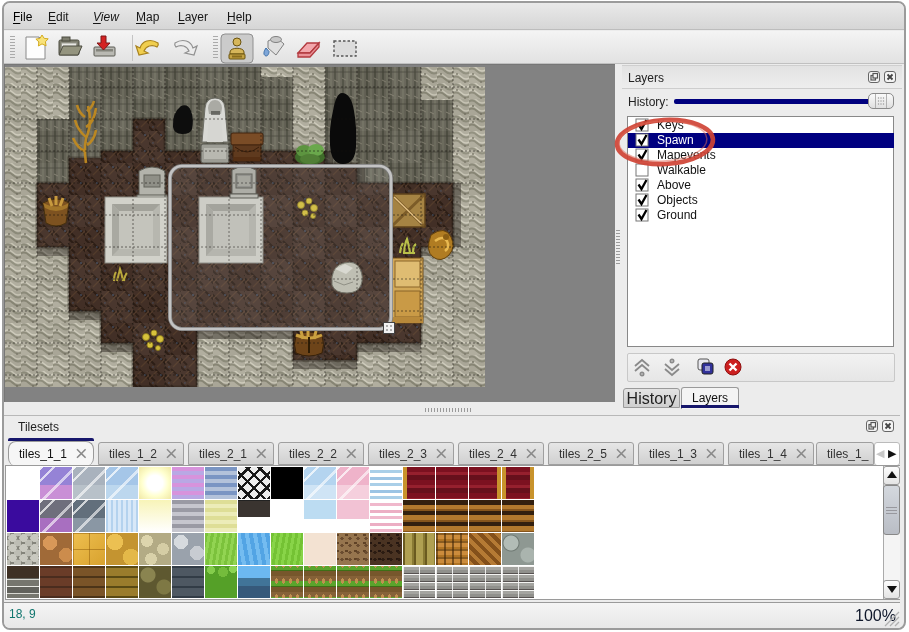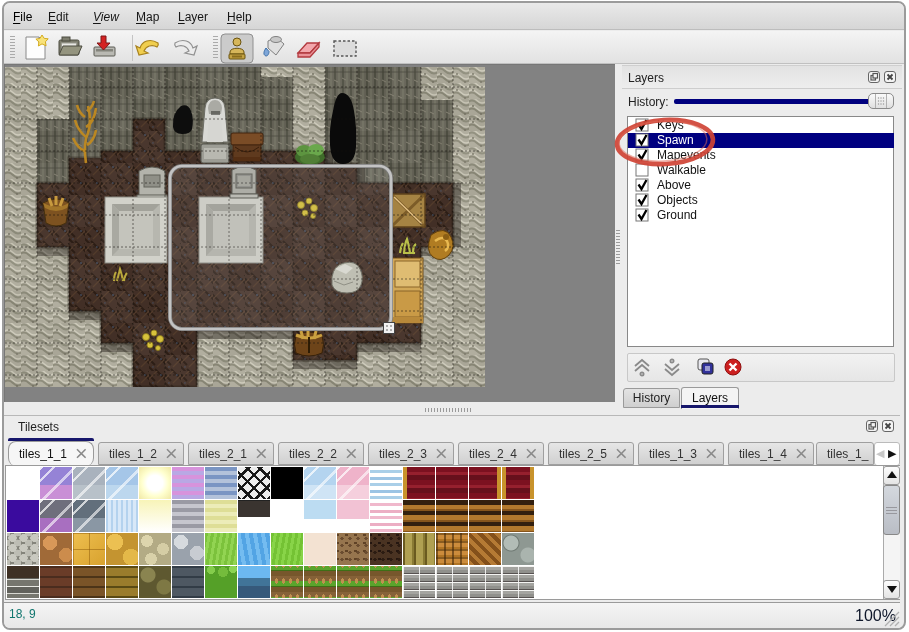--- a/index.html
+++ b/index.html
@@ -349,21 +349,21 @@
   <rect x="66" y="2" width="11" height="11" rx="2" fill="#e8e8ee" stroke="#555"></rect>
   <rect x="70" y="6" width="11" height="11" rx="2" fill="#31319a" stroke="#222"></rect>
   <rect x="73" y="9" width="5" height="5" fill="#9a9ad0"></rect>
  </g>
  <g>
   <circle cx="101" cy="10" r="8" fill="#cc2020" stroke="#8e0e0e"></circle>
   <path d="M97.5 6.5 l7 7 M104.5 6.5 l-7 7" stroke="#fff" stroke-width="2.4"></path>
  </g>
 </svg>
 
-<div class="abs" style="left:619px;top:385px;width:57px;height:20px;background:linear-gradient(#e3e3e3,#cwhitecfcf);background:linear-gradient(#e3e3e3,#cfcfcf);border:1px solid #9a9a9a;border-radius:3px 3px 0 0;font-size:12px;color:#222;text-align:center;line-height:19px;">History</div>
+<div class="abs" style="left:619px;top:385px;width:57px;height:20px;background:linear-gradient(#e3e3e3,#cwhitecfcf);background:linear-gradient(#e3e3e3,#cfcfcf);border:1px solid #9a9a9a;border-radius:3px 3px 0 0;font-size:16px;color:#222;text-align:center;line-height:19px;">History</div>
 <div class="abs" style="left:677px;top:384px;width:58px;height:22px;background:#f4f4f4;border:1px solid #9a9a9a;border-bottom:none;border-radius:3px 3px 0 0;font-size:12px;color:#111;text-align:center;line-height:20px;">Layers</div>
 <div class="abs" style="left:677px;top:402px;width:58px;height:3px;background:#16166b;"></div>
 
 <div class="abs" style="left:421px;top:405px;width:48px;height:4px;background:repeating-linear-gradient(90deg,#9a9a9a 0 1px,transparent 1px 3px);"></div>
 <div class="abs" style="left:0;top:412px;width:896px;height:1px;background:#b8b8b8;"></div>
 <div class="abs" style="left:0;top:413px;width:896px;height:24px;background:#ececec;"></div>
 <div class="abs" style="left:14px;top:417px;font-size:12px;color:#222;">Tilesets</div>
 <svg class="abs" style="left:862px;top:417px;" width="34" height="12" viewBox="0 0 34 12">
  <rect x="0.5" y="0.5" width="11" height="11" rx="2.5" fill="#f4f4f4" stroke="#666"></rect>
  <rect x="3" y="4.5" width="4.5" height="4.5" fill="none" stroke="#555" stroke-width="1.2"></rect>

